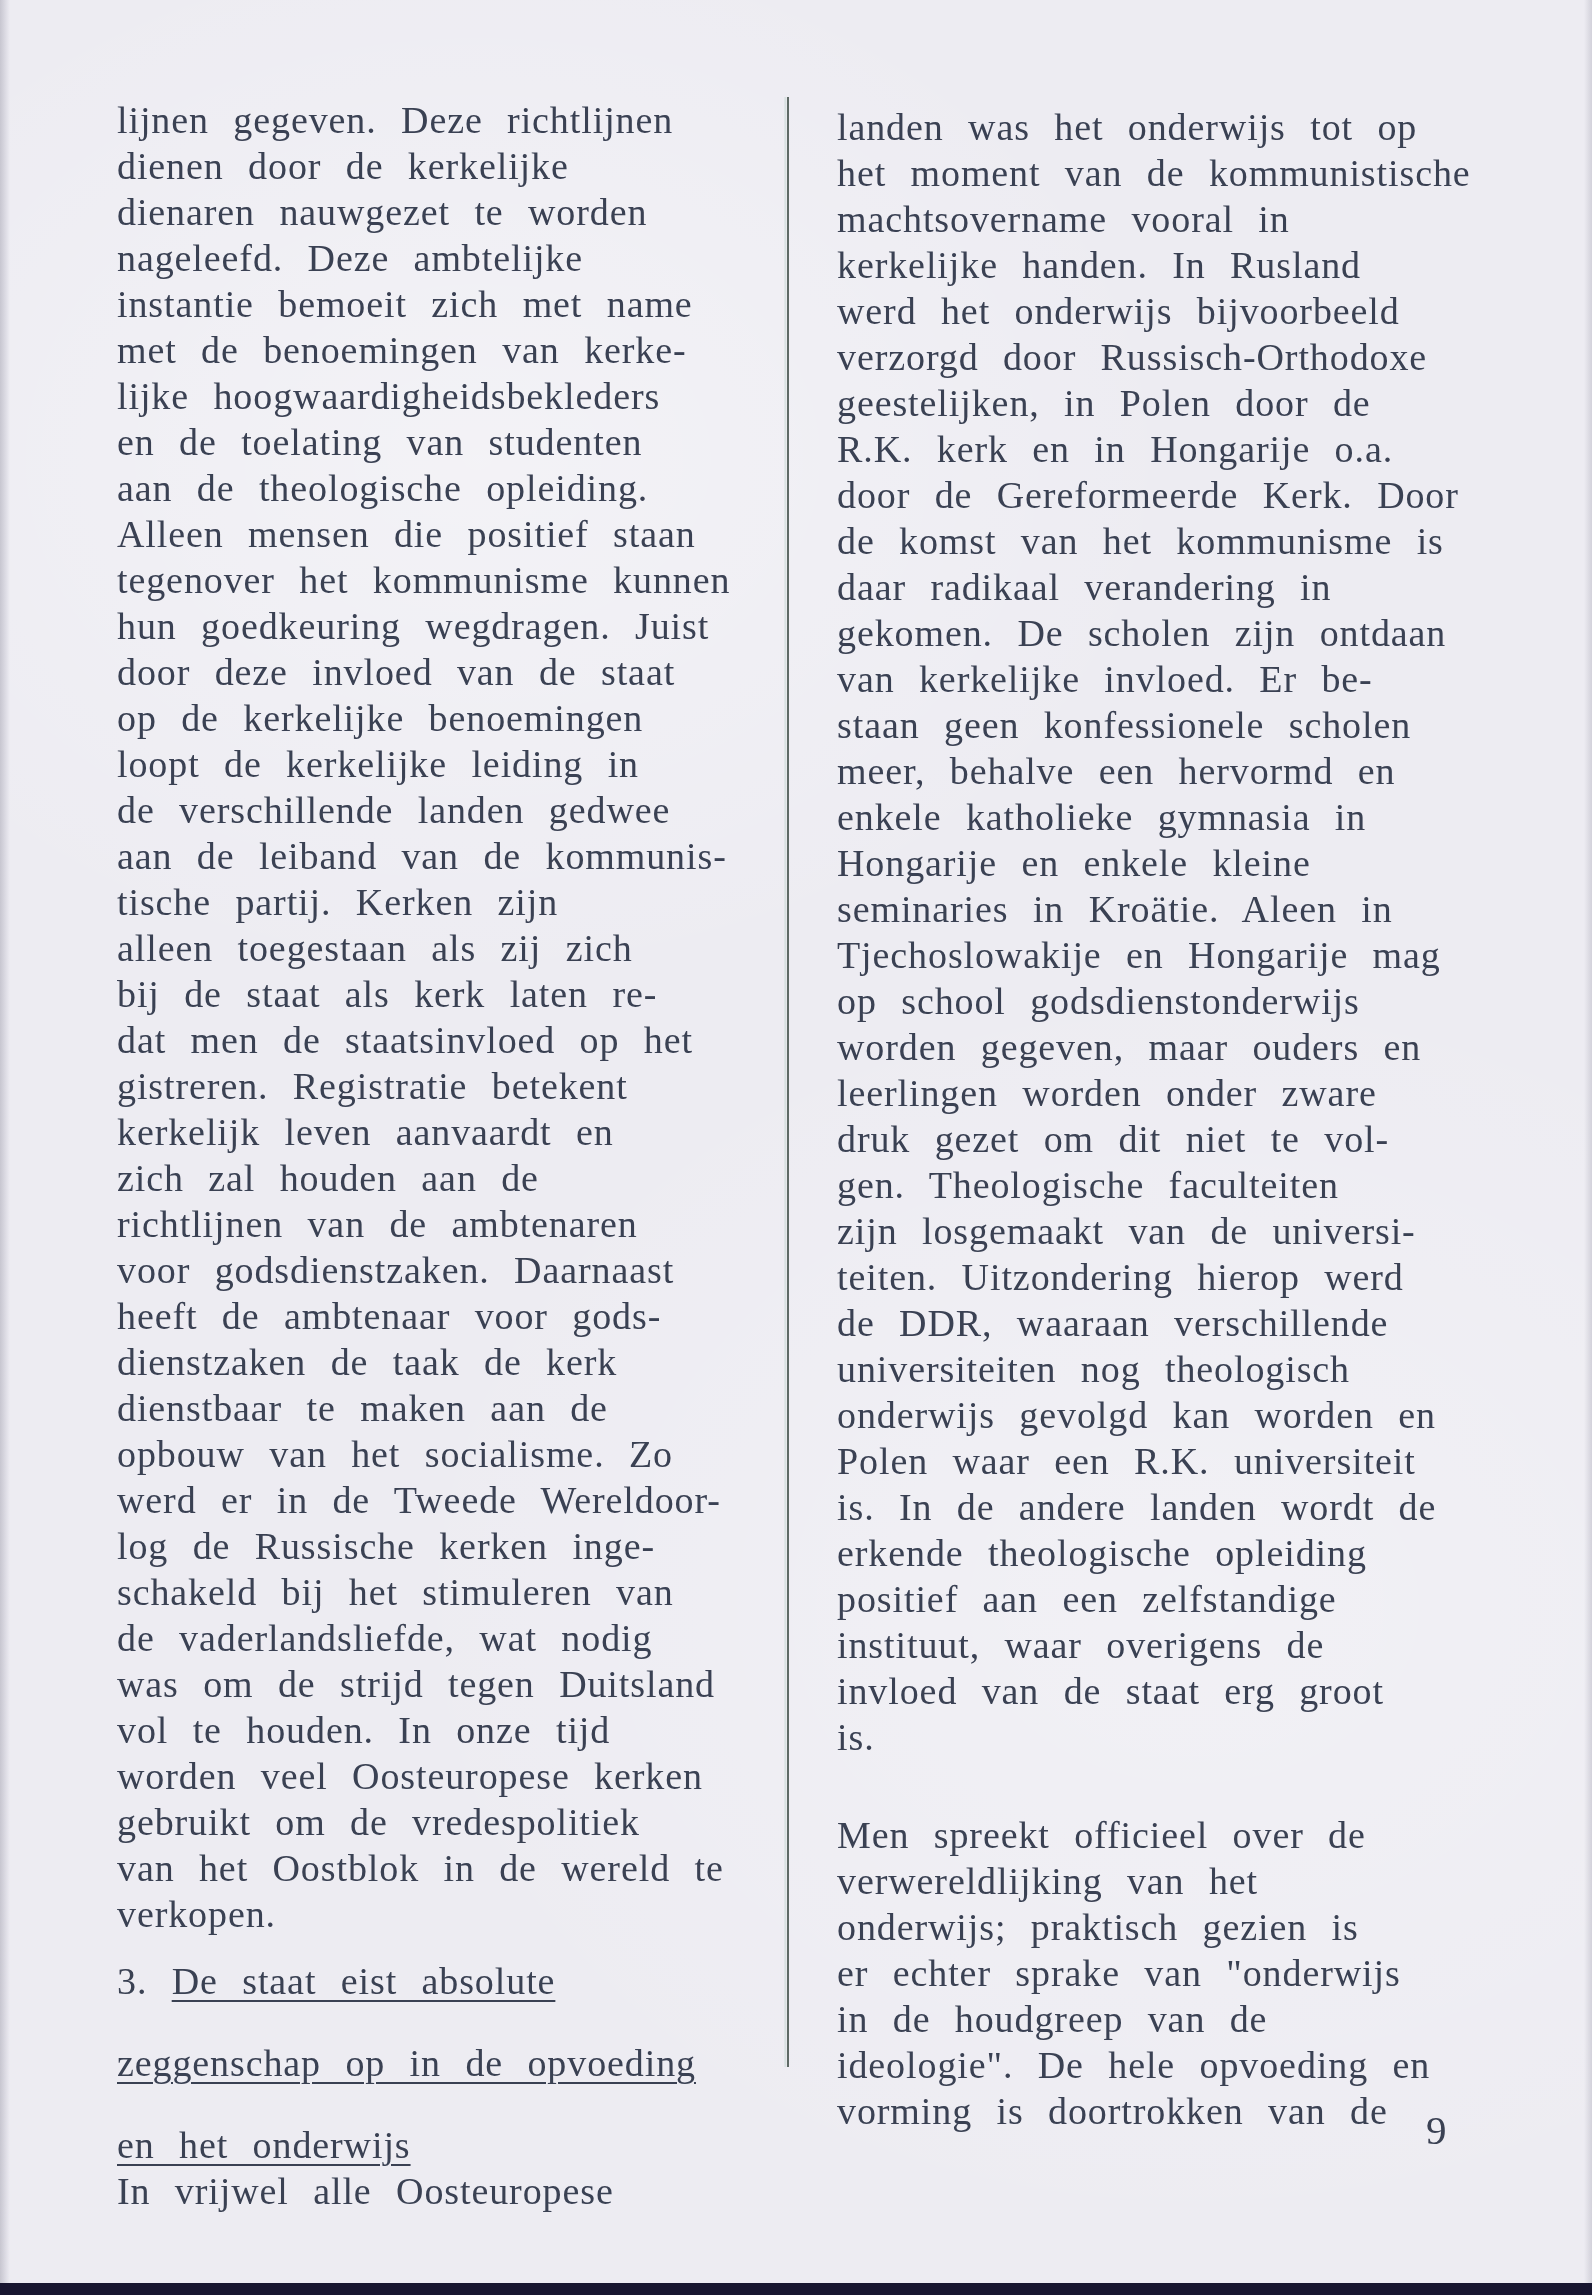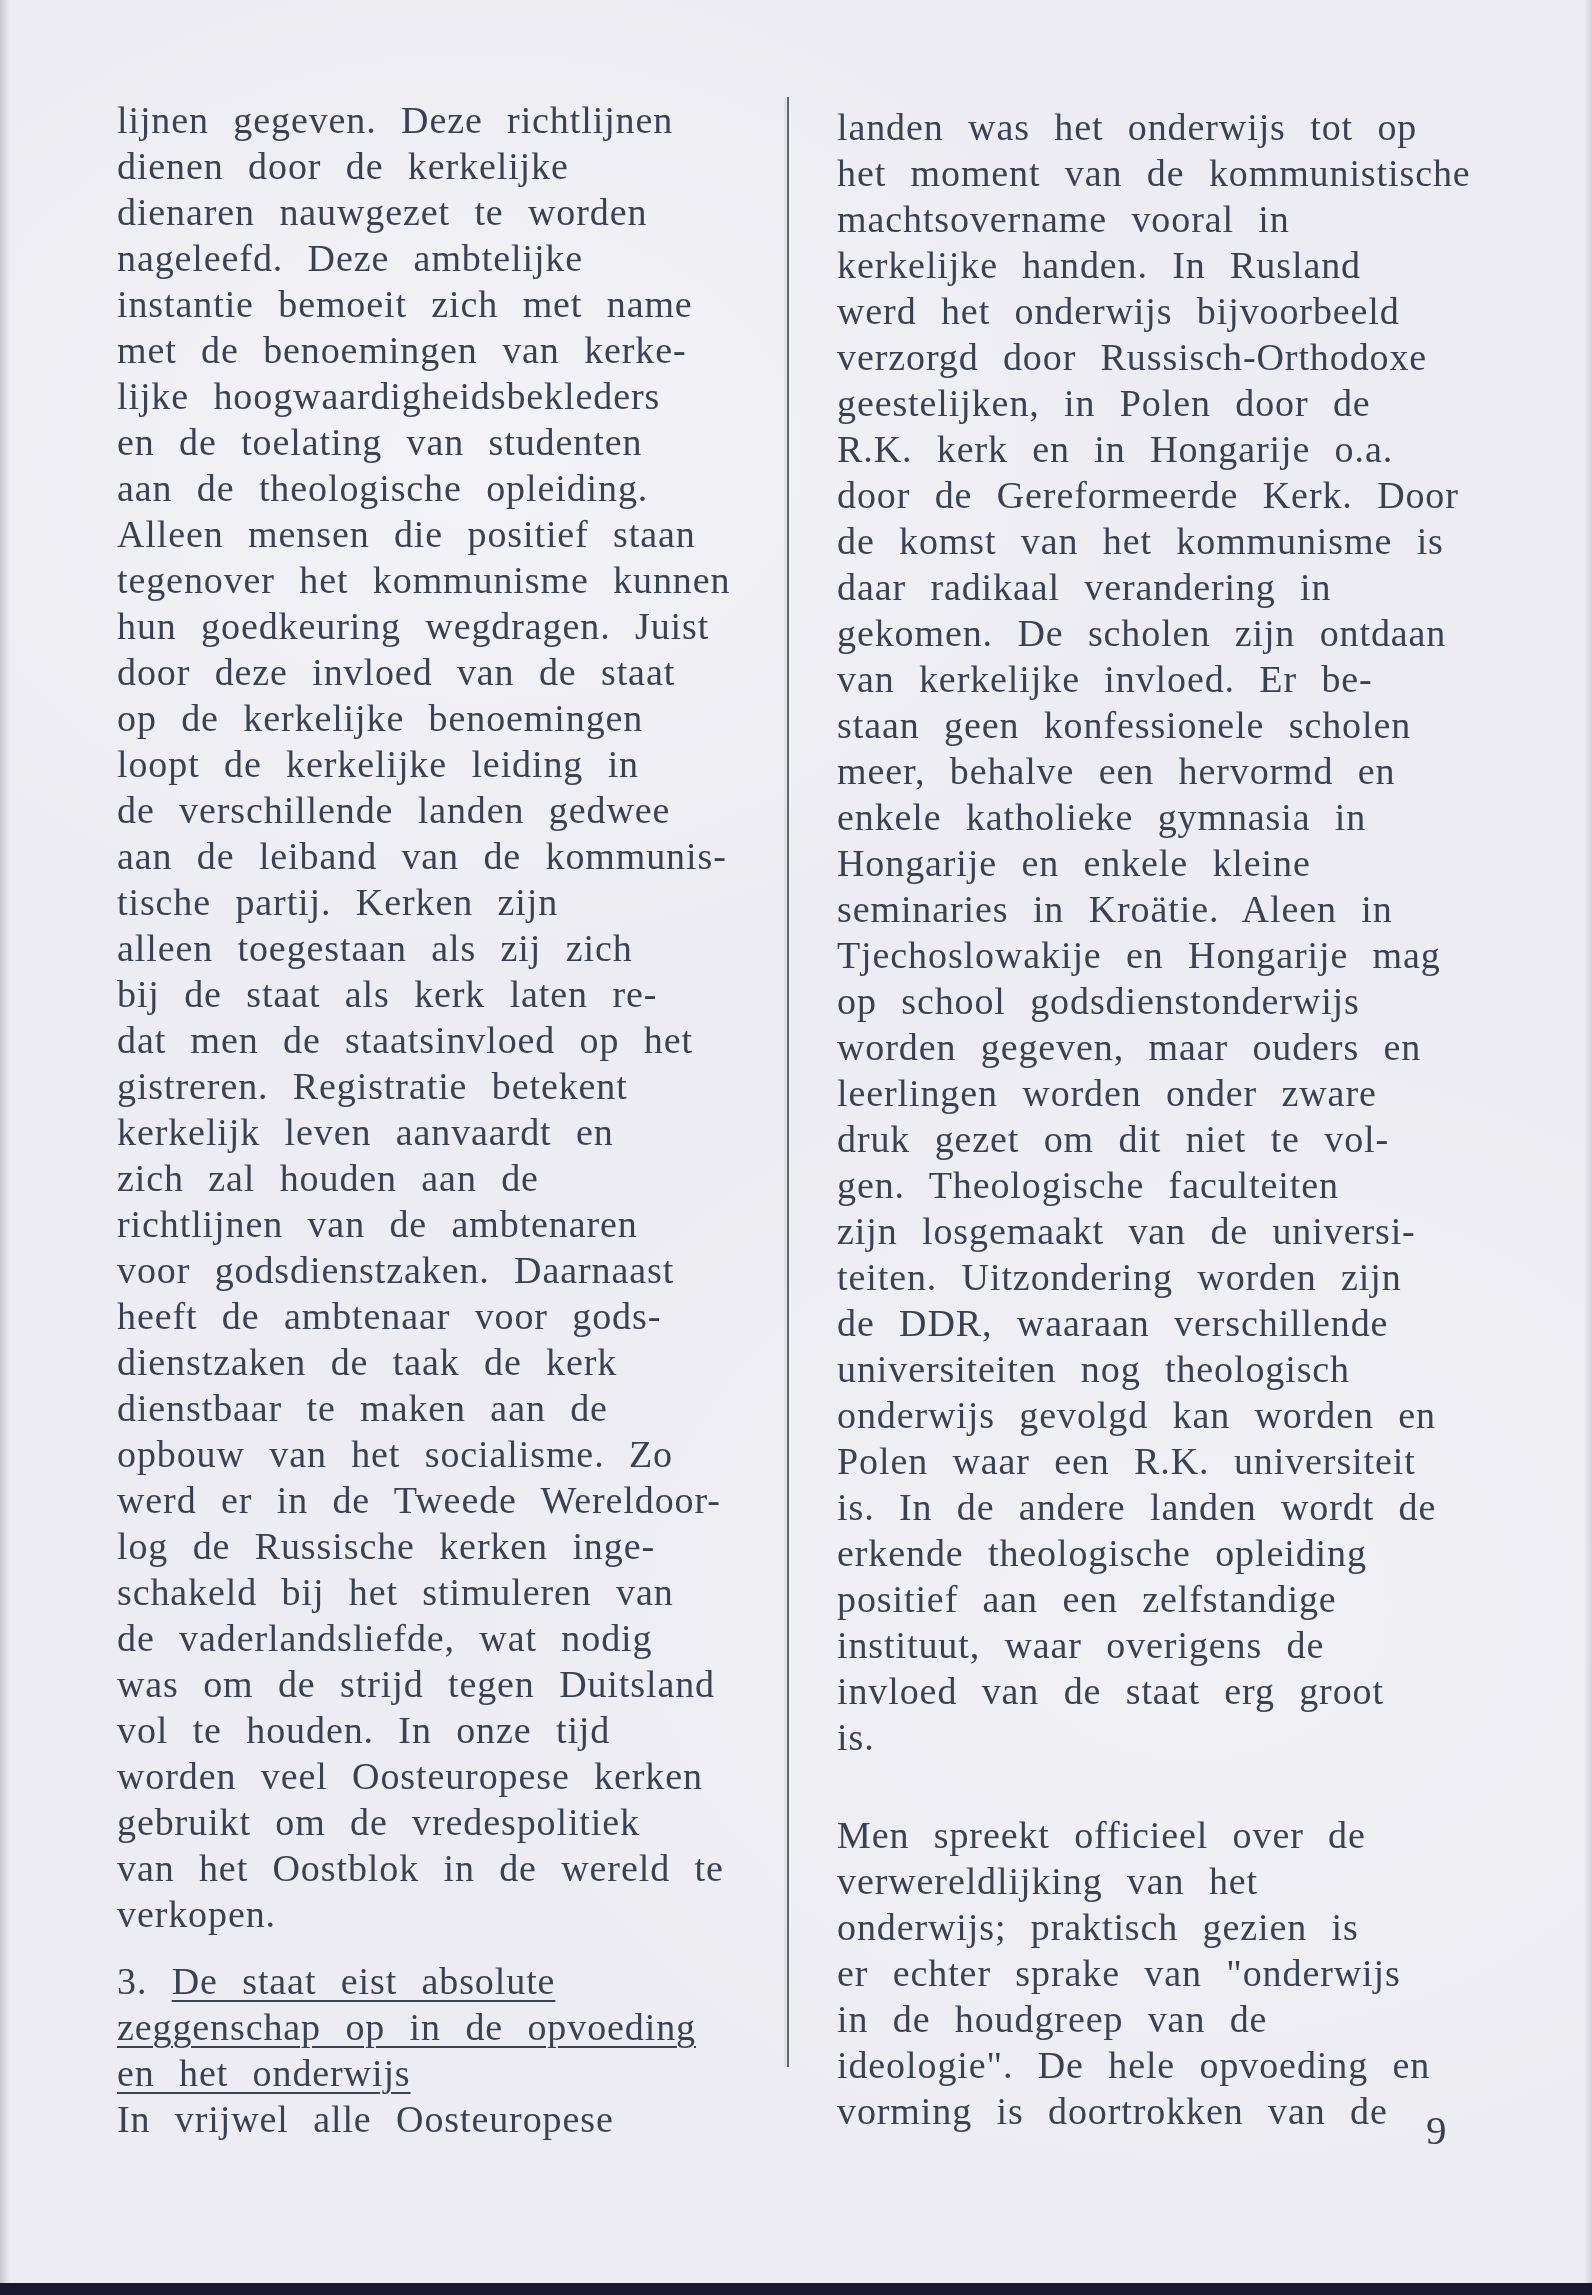--- a/index.html
+++ b/index.html
@@ -38,20 +38,21 @@
   .ln{
     font-size:38px;line-height:46px;height:46px;
     letter-spacing:0.9px;word-spacing:14px;white-space:nowrap;
   }
   .gap-before{margin-top:21px;}
   .para2{margin-top:52px;}
   .u{
     text-decoration:underline;
     text-decoration-thickness:2.2px;
     text-underline-offset:6px;
+    margin-top:36px;
   }
   .page-number{
     position:absolute;left:1426px;top:2106px;
     font-size:41px;color:#3a4153;
   }
 </style>
 </head>
 <body>
 
 <div class="paper"></div>
@@ -131,21 +132,21 @@
       <div class="ln">enkele katholieke gymnasia in</div>
       <div class="ln">Hongarije en enkele kleine</div>
       <div class="ln">seminaries in Kroätie. Aleen in</div>
       <div class="ln">Tjechoslowakije en Hongarije mag</div>
       <div class="ln">op school godsdienstonderwijs</div>
       <div class="ln">worden gegeven, maar ouders en</div>
       <div class="ln">leerlingen worden onder zware</div>
       <div class="ln">druk gezet om dit niet te vol-</div>
       <div class="ln">gen. Theologische faculteiten</div>
       <div class="ln">zijn losgemaakt van de universi-</div>
-      <div class="ln">teiten. Uitzondering worden zijn</div>
+      <div class="ln">teiten. Uitzondering hierop werd</div>
       <div class="ln">de DDR, waaraan verschillende</div>
       <div class="ln">universiteiten nog theologisch</div>
       <div class="ln">onderwijs gevolgd kan worden en</div>
       <div class="ln">Polen waar een R.K. universiteit</div>
       <div class="ln">is. In de andere landen wordt de</div>
       <div class="ln">erkende theologische opleiding</div>
       <div class="ln">positief aan een zelfstandige</div>
       <div class="ln">instituut, waar overigens de</div>
       <div class="ln">invloed van de staat erg groot</div>
       <div class="ln">is.</div>

